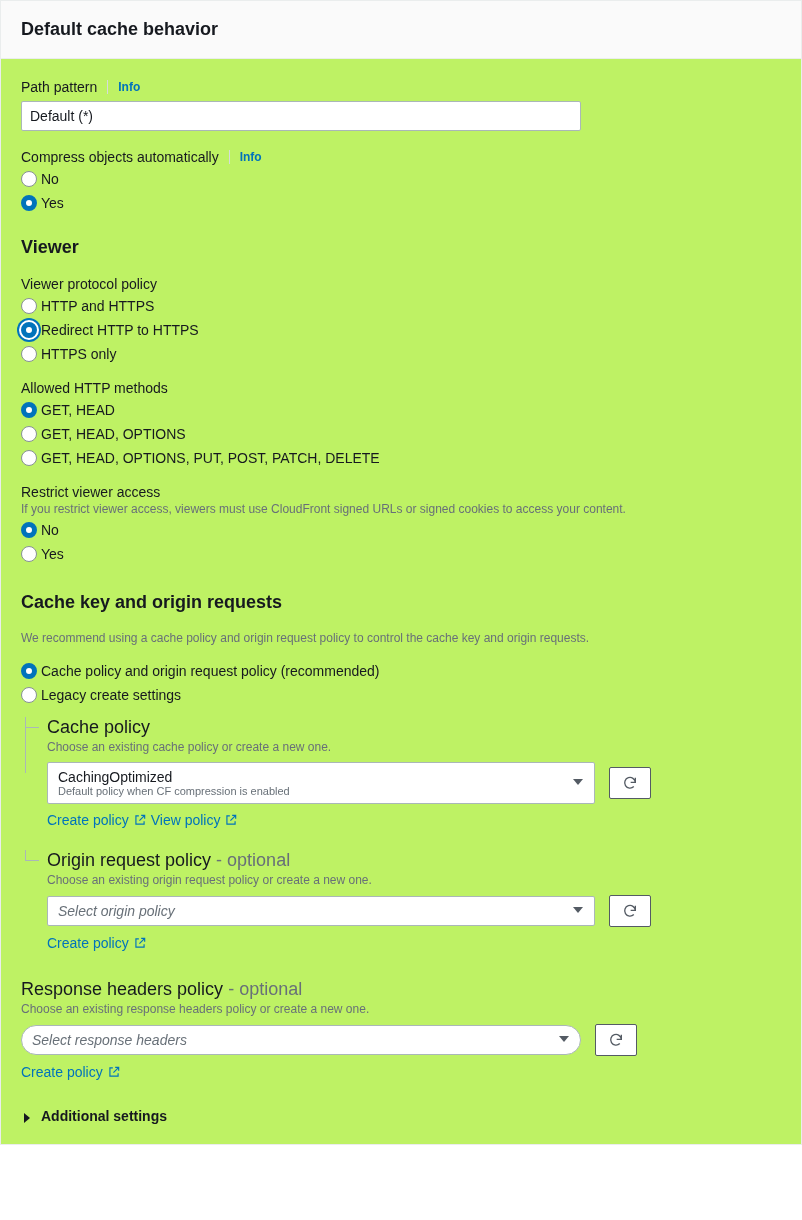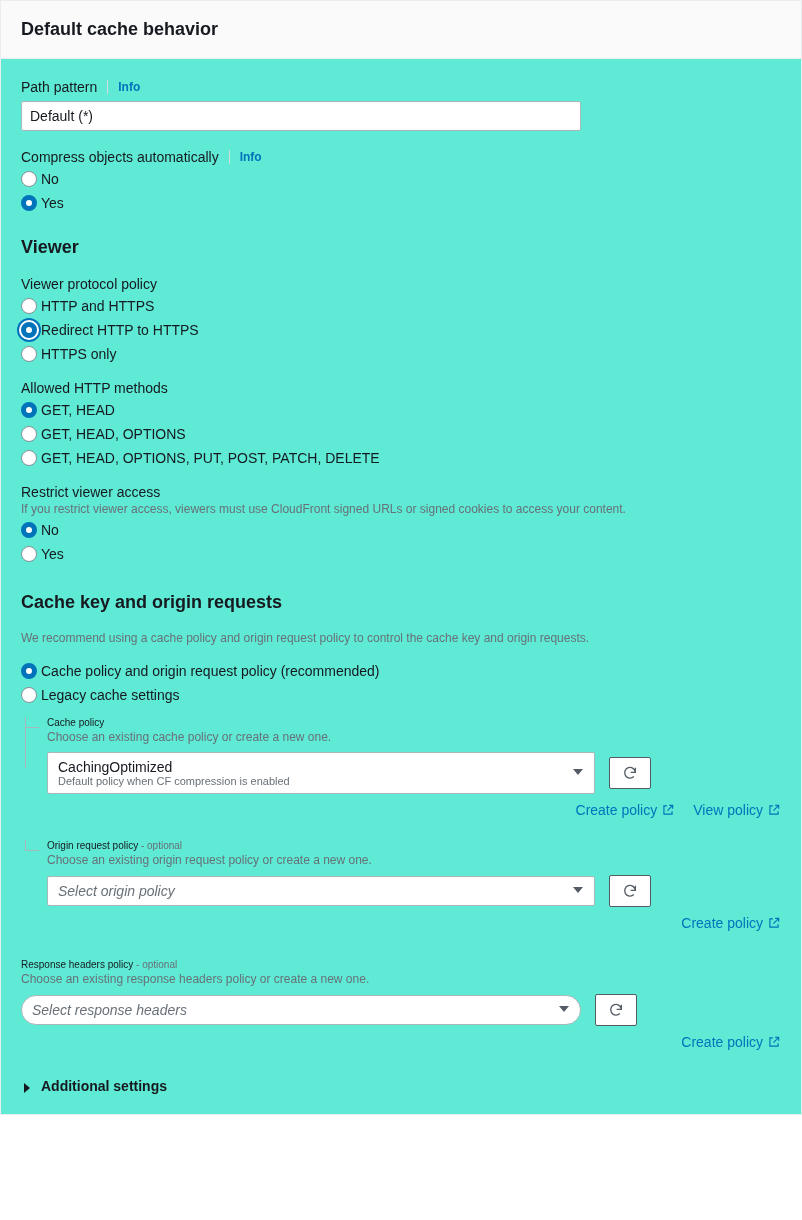--- a/index.html
+++ b/index.html
@@ -5,21 +5,21 @@
   * { box-sizing: border-box; margin: 0; padding: 0; }
   body {
     font-family: "Amazon Ember", "Helvetica Neue", Arial, sans-serif;
     font-size: 14px;
     color: #16191f;
     background: #ffffff;
     width: 802px;
   }
   .panel {
     border: 1px solid #eaeded;
-    background: #5eead4;
+    background: #bef264;
   }
   .panel-header {
     padding: 18px 20px;
     background: #fafafa;
     border-bottom: 1px solid #eaeded;
   }
   .panel-header h1 {
     font-size: 18px;
     font-weight: 700;
   }
@@ -120,21 +120,21 @@
     left: 0;
     top: 10px;
     width: 14px;
     border-top: 1px solid #aab7b8;
   }
   .tree-branch.last::before {
     bottom: auto;
     height: 10px;
   }
   .sub-label {
-    font-size: 10px;
+    font-size: 18px;
     color: #16191f;
   }
   .optional {
     color: #687078;
   }
   .select-row {
     display: flex;
     align-items: center;
     gap: 14px;
     margin-top: 8px;
@@ -176,23 +176,22 @@
     border-radius: 2px;
     background: #fff;
     display: inline-flex;
     align-items: center;
     justify-content: center;
     cursor: pointer;
   }
   .refresh-btn svg { width: 16px; height: 16px; stroke: #545b64; fill: none; stroke-width: 2; }
   .link-row {
     display: flex;
-    gap: 18px;
+    gap: 4px;
     margin-top: 8px;
-    justify-content: flex-end;
   }
   .link {
     color: #0073bb;
     font-size: 14px;
     cursor: pointer;
     display: inline-flex;
     align-items: center;
     gap: 4px;
   }
   .link svg { width: 14px; height: 14px; stroke: #0073bb; fill: none; stroke-width: 2; }
@@ -299,21 +298,21 @@
     <h2 class="section-heading" style="margin-top:30px;">Cache key and origin requests</h2>
     <div class="helper-text" style="margin-bottom:18px;">We recommend using a cache policy and origin request policy to control the cache key and origin requests.</div>
 
     <div class="radio-group">
       <div class="radio-row">
         <span class="radio selected"></span>
         <span>Cache policy and origin request policy (recommended)</span>
       </div>
       <div class="radio-row">
         <span class="radio"></span>
-        <span>Legacy cache settings</span>
+        <span>Legacy create settings</span>
       </div>
     </div>
 
     <div class="tree">
 
       <div class="tree-branch">
         <div class="sub-label">Cache policy</div>
         <div class="helper-text">Choose an existing cache policy or create a new one.</div>
         <div class="select-row">
           <div class="select">

